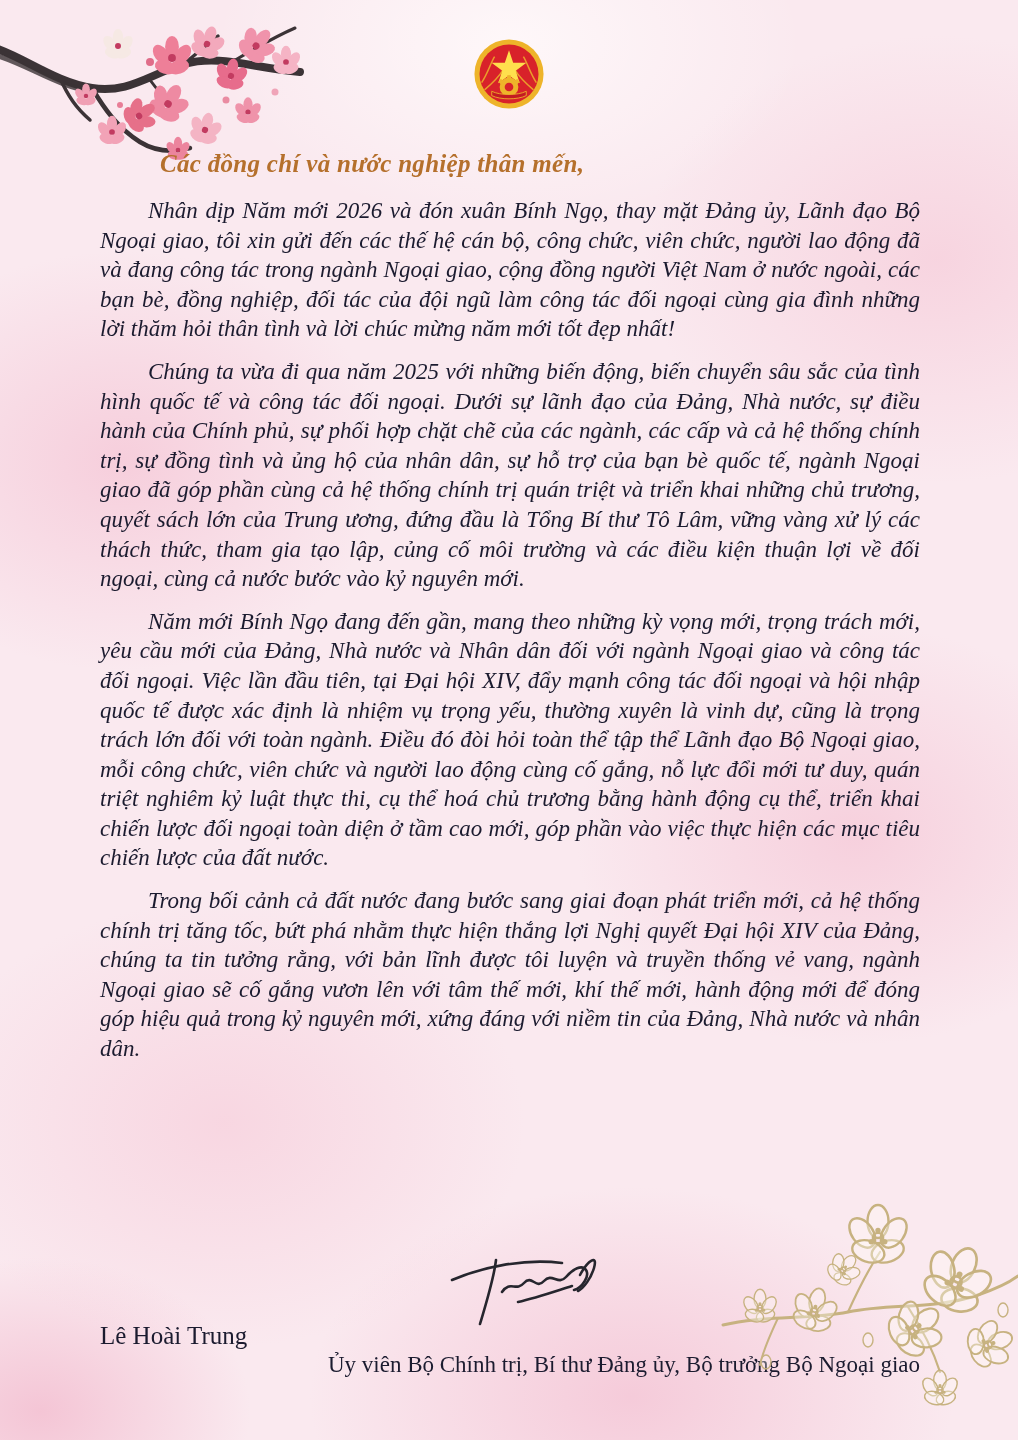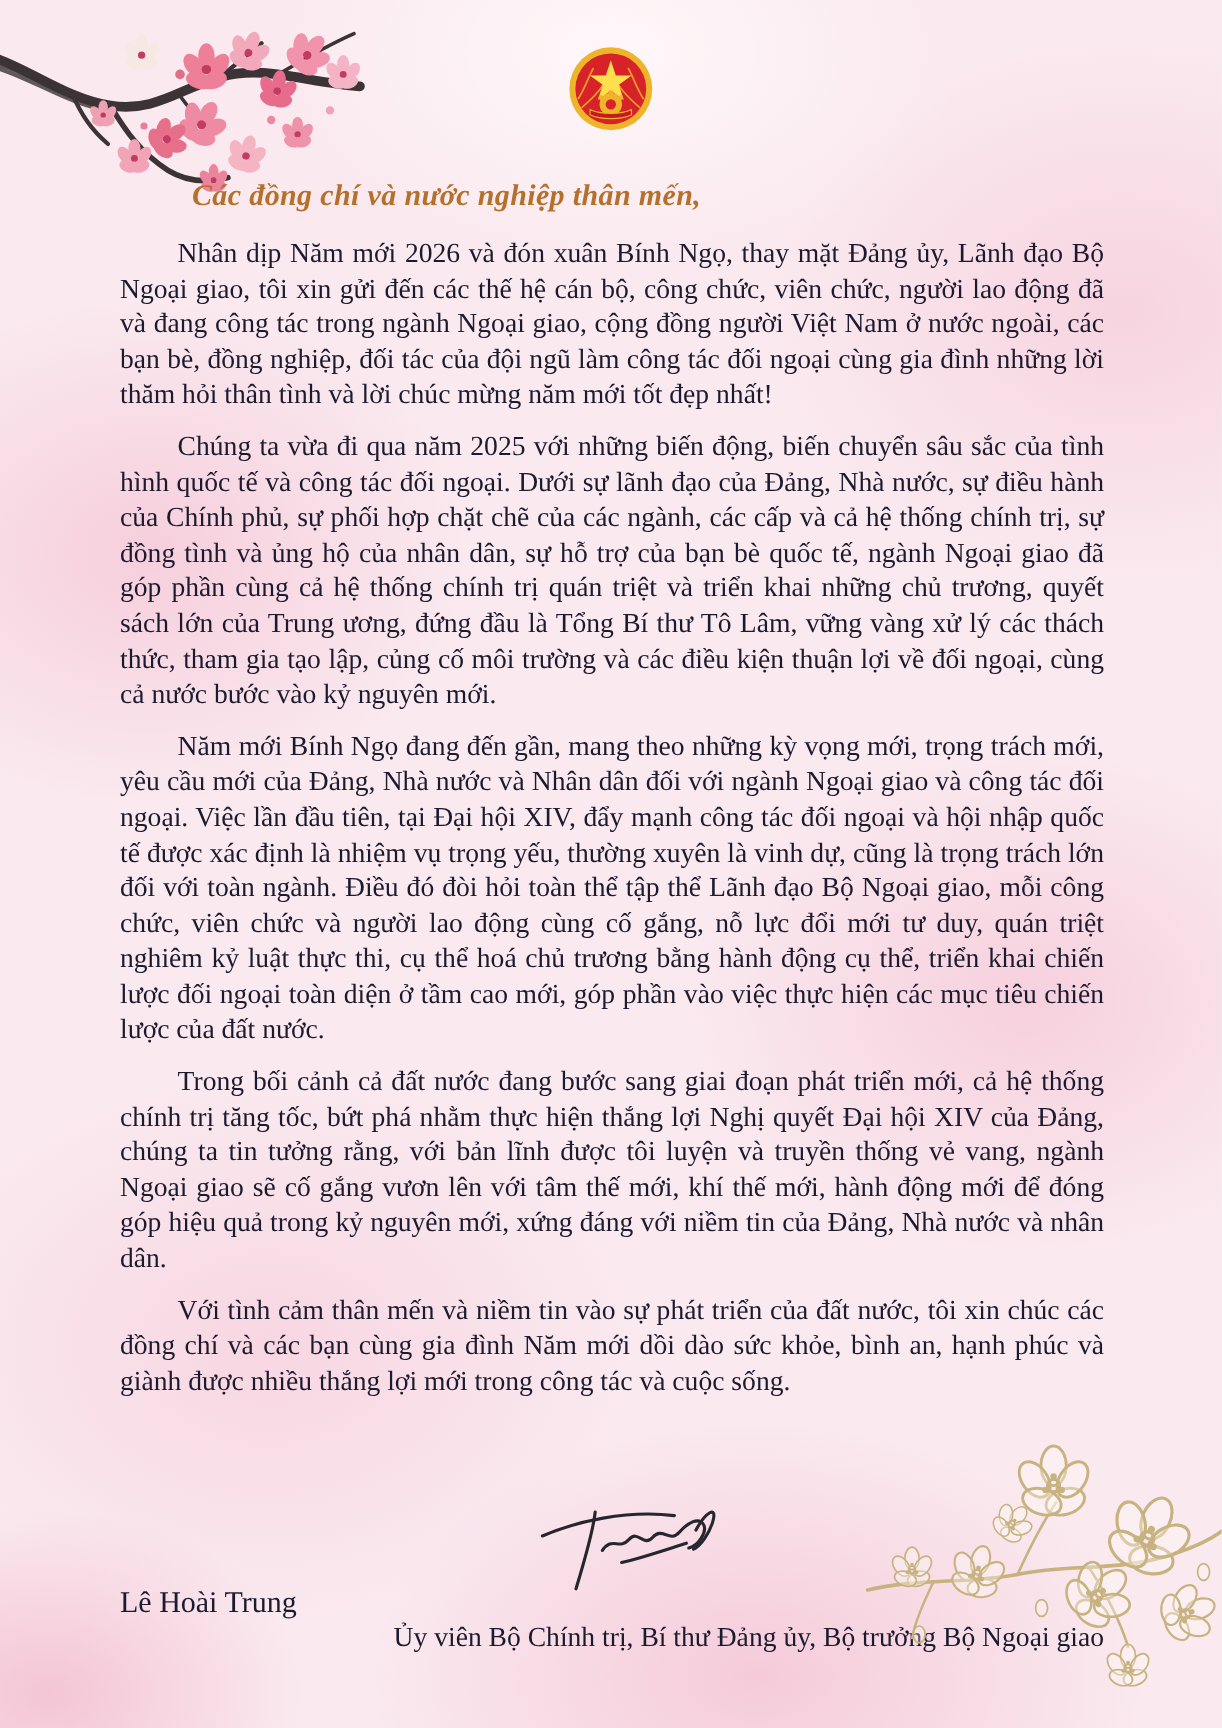--- a/index.html
+++ b/index.html
@@ -22,21 +22,21 @@
   #flowers-bottom{right:0;bottom:0;}
   #salutation{
     position:absolute;left:160px;top:150px;width:700px;
     font-size:25px;font-weight:bold;font-style:italic;color:#b5702c;
     letter-spacing:.3px;
   }
   #letter-body{
     position:absolute;left:100px;top:196px;width:820px;
     font-size:23px;line-height:29.6px;color:#1b1b2f;text-align:justify;
   }
-  #letter-body p{margin:0 0 13px 0;text-indent:48px;}
+  #letter-body p{margin:0 0 13px 0;text-indent:48px;font-style:italic;}
   #letter-body p.closing{
     color:#b5702c;font-style:italic;margin-top:14px;
   }
   #signature{position:absolute;left:430px;top:1244px;}
   #signer-name{
     position:absolute;left:100px;top:1322px;width:820px;text-align:left;
     font-size:25px;font-weight:normal;color:#1b1b2f;
   }
   #signer-title{
     position:absolute;left:100px;top:1352px;width:820px;text-align:right;
@@ -109,21 +109,20 @@
   <path d="M26,74 C38,80 62,80 74,74 L74,80 C62,86 38,86 26,80 Z" fill="#c41a22" stroke="#eeb42a" stroke-width="1.2"></path>
 </svg>
 
 <div id="salutation">Các đồng chí và nước nghiệp thân mến,</div>
 
 <div id="letter-body">
   <p>Nhân dịp Năm mới 2026 và đón xuân Bính Ngọ, thay mặt Đảng ủy, Lãnh đạo Bộ Ngoại giao, tôi xin gửi đến các thế hệ cán bộ, công chức, viên chức, người lao động đã và đang công tác trong ngành Ngoại giao, cộng đồng người Việt Nam ở nước ngoài, các bạn bè, đồng nghiệp, đối tác của đội ngũ làm công tác đối ngoại cùng gia đình những lời thăm hỏi thân tình và lời chúc mừng năm mới tốt đẹp nhất!</p>
   <p>Chúng ta vừa đi qua năm 2025 với những biến động, biến chuyển sâu sắc của tình hình quốc tế và công tác đối ngoại. Dưới sự lãnh đạo của Đảng, Nhà nước, sự điều hành của Chính phủ, sự phối hợp chặt chẽ của các ngành, các cấp và cả hệ thống chính trị, sự đồng tình và ủng hộ của nhân dân, sự hỗ trợ của bạn bè quốc tế, ngành Ngoại giao đã góp phần cùng cả hệ thống chính trị quán triệt và triển khai những chủ trương, quyết sách lớn của Trung ương, đứng đầu là Tổng Bí thư Tô Lâm, vững vàng xử lý các thách thức, tham gia tạo lập, củng cố môi trường và các điều kiện thuận lợi về đối ngoại, cùng cả nước bước vào kỷ nguyên mới.</p>
   <p>Năm mới Bính Ngọ đang đến gần, mang theo những kỳ vọng mới, trọng trách mới, yêu cầu mới của Đảng, Nhà nước và Nhân dân đối với ngành Ngoại giao và công tác đối ngoại. Việc lần đầu tiên, tại Đại hội XIV, đẩy mạnh công tác đối ngoại và hội nhập quốc tế được xác định là nhiệm vụ trọng yếu, thường xuyên là vinh dự, cũng là trọng trách lớn đối với toàn ngành. Điều đó đòi hỏi toàn thể tập thể Lãnh đạo Bộ Ngoại giao, mỗi công chức, viên chức và người lao động cùng cố gắng, nỗ lực đổi mới tư duy, quán triệt nghiêm kỷ luật thực thi, cụ thể hoá chủ trương bằng hành động cụ thể, triển khai chiến lược đối ngoại toàn diện ở tầm cao mới, góp phần vào việc thực hiện các mục tiêu chiến lược của đất nước.</p>
   <p>Trong bối cảnh cả đất nước đang bước sang giai đoạn phát triển mới, cả hệ thống chính trị tăng tốc, bứt phá nhằm thực hiện thắng lợi Nghị quyết Đại hội XIV của Đảng, chúng ta tin tưởng rằng, với bản lĩnh được tôi luyện và truyền thống vẻ vang, ngành Ngoại giao sẽ cố gắng vươn lên với tâm thế mới, khí thế mới, hành động mới để đóng góp hiệu quả trong kỷ nguyên mới, xứng đáng với niềm tin của Đảng, Nhà nước và nhân dân.</p>
-  <p>Với tình cảm thân mến và niềm tin vào sự phát triển của đất nước, tôi xin chúc các đồng chí và các bạn cùng gia đình Năm mới dồi dào sức khỏe, bình an, hạnh phúc và giành được nhiều thắng lợi mới trong công tác và cuộc sống.</p>
 </div>
 
 <svg id="signature" class="deco" width="190" height="86" viewBox="0 0 190 86">
   <g stroke="#26262e" stroke-width="2.6" fill="none" stroke-linecap="round">
     <path d="M22,36 C50,24 92,14 132,19"></path>
     <path d="M66,16 C64,34 56,60 50,80"></path>
     <path d="M72,48 C80,36 86,48 94,39 C102,30 106,46 114,37 C122,28 128,42 136,33 C143,25 152,20 156,26 C160,32 152,44 144,46"></path>
     <path d="M150,31 C158,16 168,10 164,24 C161,34 154,44 148,47"></path>
     <path d="M88,58 C106,54 126,47 142,42"></path>
   </g>

